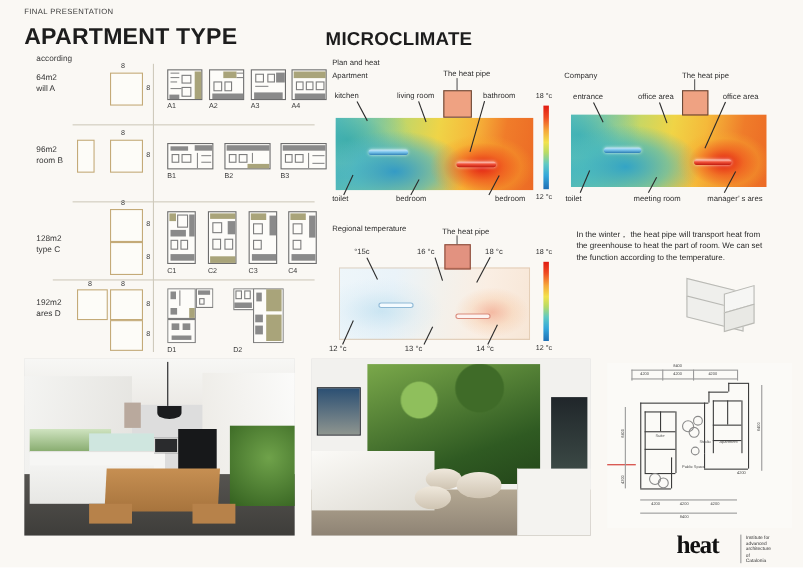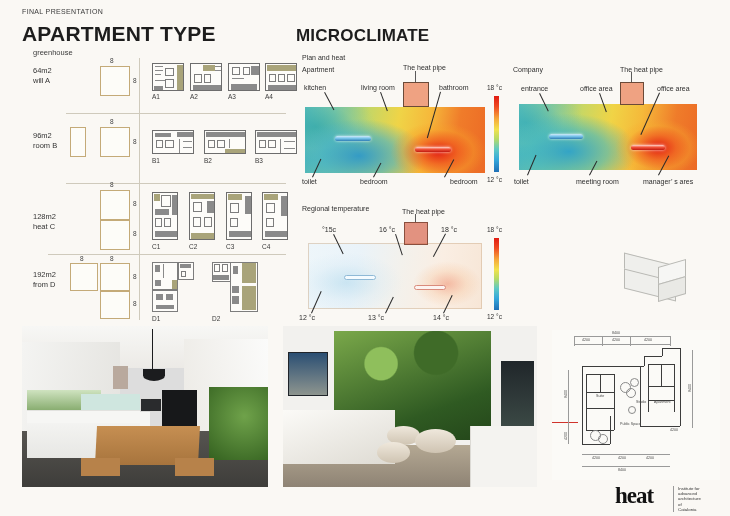--- a/index.html
+++ b/index.html
@@ -123,21 +123,21 @@
 </style>
 </head>
 <body>
 
 <div id="page">
 
   <div class="t" id="final-presentation">FINAL PRESENTATION</div>
   <div class="t" id="apt-title">APARTMENT TYPE</div>
   <div class="t" id="micro-title">MICROCLIMATE</div>
 
-  <div class="t" id="prototypes-label">greenhouse</div>
+  <div class="t" id="prototypes-label">according</div>
 
   <div class="vrule" style="left:139px;top:58px;height:262px;"></div>
   <div class="hrule" style="left:66px;top:113px;width:220px;"></div>
   <div class="hrule" style="left:66px;top:183px;width:220px;"></div>
   <div class="hrule" style="left:48px;top:254px;width:238px;"></div>
 
   <div class="row-label" style="left:33px;top:66px;">64m2
 will A</div>
   <div class="sq" style="left:100px;top:66px;width:30px;height:30px;"></div>
   <div class="dim" style="left:110px;top:57px;">8</div>
@@ -214,21 +214,21 @@
     <i style="left:1px;top:1px;width:40px;height:5px"></i>
     <u style="left:3px;top:9px;width:7px;height:8px"></u>
       <u style="left:12px;top:9px;width:8px;height:8px"></u>
     <i style="left:24px;top:8px;width:1px;height:14px"></i>
     <i style="left:28px;top:10px;width:11px;height:1px"></i>
       <i style="left:28px;top:17px;width:11px;height:1px"></i>
   </div>
   <div class="plan-cap" style="left:255px;top:157px;">B3</div>
 
   <div class="row-label" style="left:33px;top:212px;">128m2
-heat C</div>
+type C</div>
   <div class="sq" style="left:100px;top:190px;width:30px;height:30px;"></div>
   <div class="sq" style="left:100px;top:220px;width:30px;height:30px;"></div>
   <div class="dim" style="left:110px;top:181px;">8</div>
   <div class="dim" style="left:133px;top:200px;">8</div>
   <div class="dim" style="left:133px;top:230px;">8</div>
 
   <div class="plan" style="left:152px;top:192px;width:26px;height:48px;">
     <b style="left:1px;top:1px;width:6px;height:7px"></b>
     <u style="left:8px;top:2px;width:10px;height:12px"></u>
     <i style="left:19px;top:2px;width:6px;height:20px"></i>
@@ -261,21 +261,21 @@
   <div class="plan" style="left:262px;top:192px;width:26px;height:48px;">
     <b style="left:1px;top:1px;width:14px;height:6px"></b>
     <u style="left:3px;top:10px;width:9px;height:10px"></u>
     <i style="left:18px;top:3px;width:6px;height:20px"></i>
     <u style="left:3px;top:25px;width:8px;height:9px"></u>
     <i style="left:2px;top:38px;width:22px;height:6px"></i>
   </div>
   <div class="plan-cap" style="left:262px;top:243px;">C4</div>
 
   <div class="row-label" style="left:33px;top:270px;">192m2
-from D</div>
+ares D</div>
   <div class="sq" style="left:70px;top:263px;width:28px;height:28px;"></div>
   <div class="sq" style="left:100px;top:263px;width:30px;height:28px;"></div>
   <div class="sq" style="left:100px;top:291px;width:30px;height:28px;"></div>
   <div class="dim" style="left:80px;top:255px;">8</div>
   <div class="dim" style="left:110px;top:255px;">8</div>
   <div class="dim" style="left:133px;top:273px;">8</div>
   <div class="dim" style="left:133px;top:300px;">8</div>
 
   <div class="plan" style="left:152px;top:262px;width:42px;height:50px;border:none;background:transparent;">
     <u style="left:0px;top:0px;width:26px;height:28px;background:#fdfcf9"></u>
@@ -385,20 +385,21 @@
   <div class="lead" style="left:443px;top:313px;width:20px;transform:rotate(-64deg);"></div>
 
   <div class="lbl" style="left:299px;top:314px;">12 °c</div>
   <div class="lbl" style="left:368px;top:314px;">13 °c</div>
   <div class="lbl" style="left:433px;top:314px;">14 °c</div>
 
   <div class="cbar-cap" style="left:487px;top:226px;">18 °c</div>
   <div class="cbar" style="left:494px;top:238px;height:72px;"></div>
   <div class="cbar-cap" style="left:487px;top:313px;">12 °c</div>
 
+  <div id="para">In the winter，  the heat pipe will transport heat from the greenhouse to heat the part of room. We can set the function according to the temperature.</div>
 
   <div class="iso" style="left:618px;top:255px;width:74px;height:46px;">
     <span style="left:6px;top:4px;width:50px;height:18px;transform:skewY(14deg);"></span>
     <span style="left:6px;top:20px;width:50px;height:18px;transform:skewY(14deg);"></span>
     <span style="left:40px;top:8px;width:26px;height:16px;transform:skewY(-16deg);background:#f6f6f4;"></span>
     <span style="left:40px;top:25px;width:26px;height:16px;transform:skewY(-16deg);background:#e9e9e5;"></span>
   </div>
 
   <div class="photo" id="photo-kitchen" style="left:22px;top:326px;width:246px;height:161px;">
     <div class="ceil"></div>

